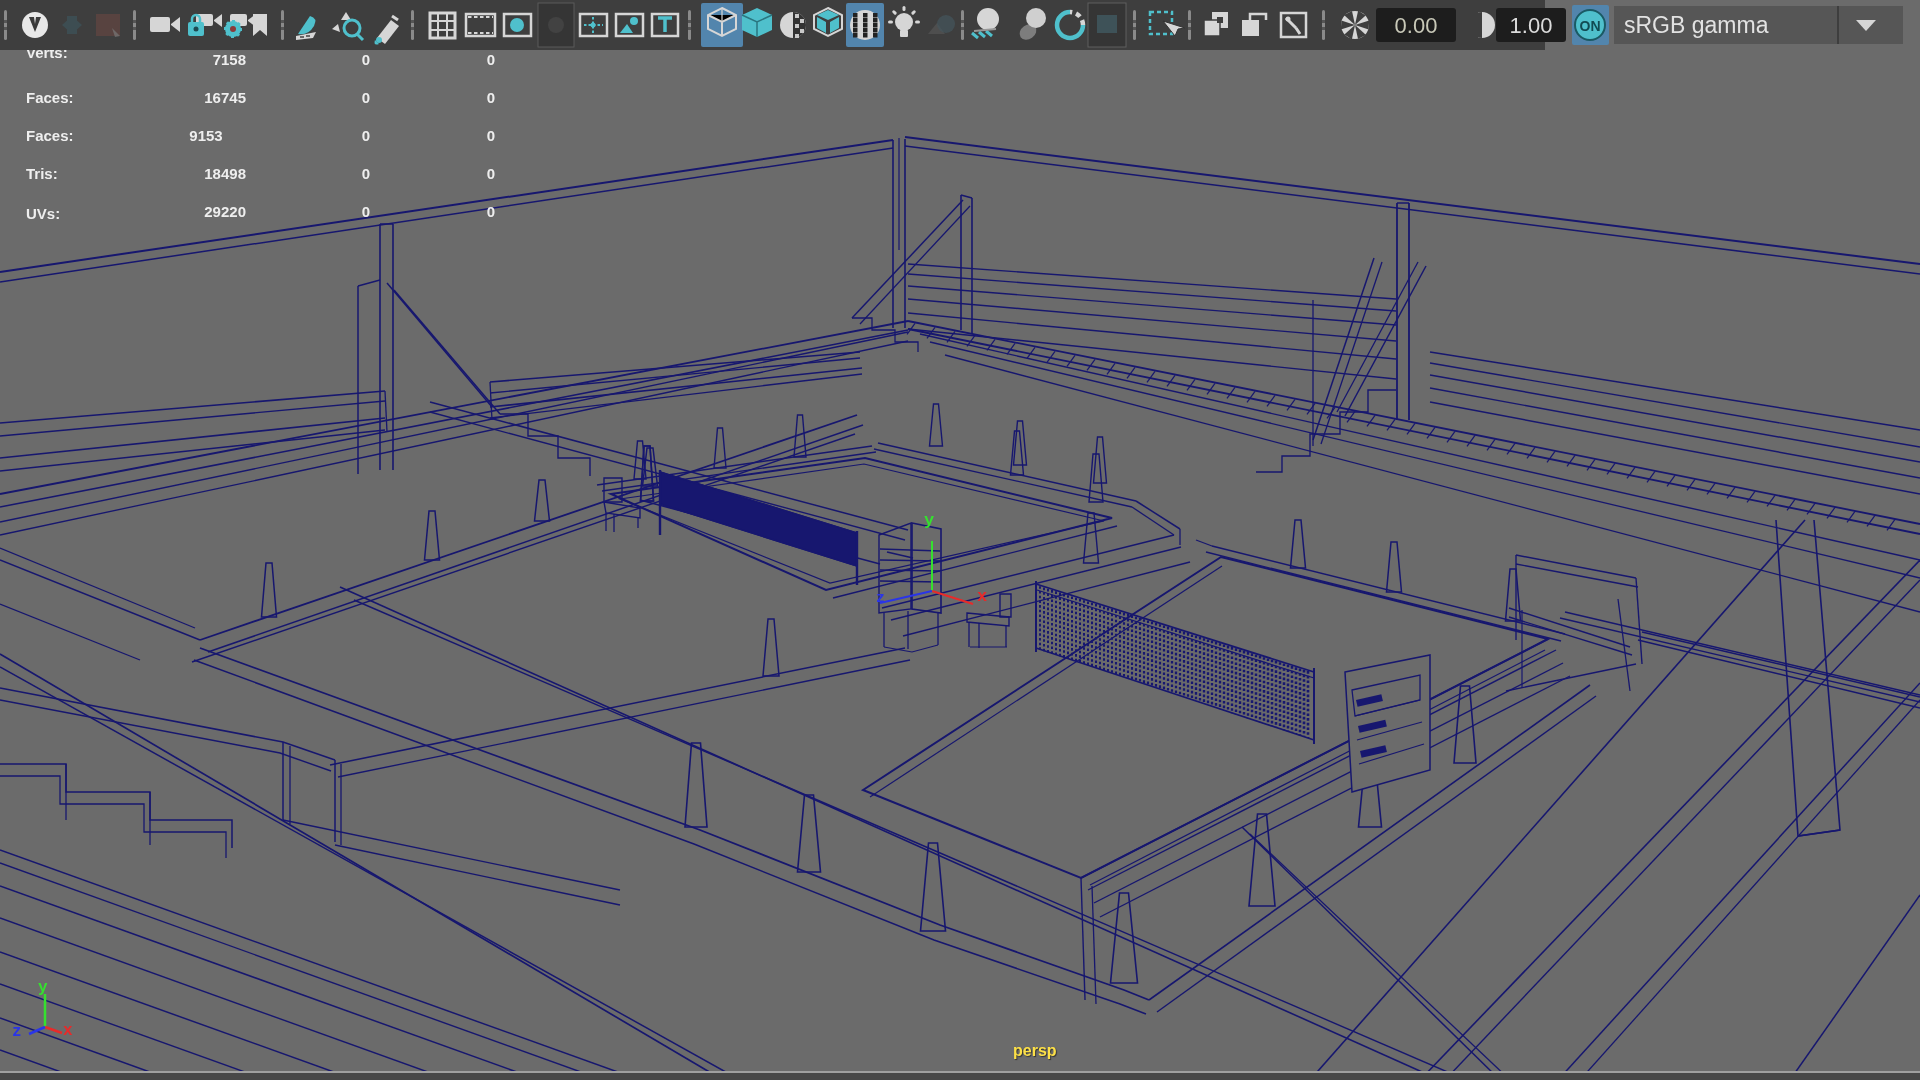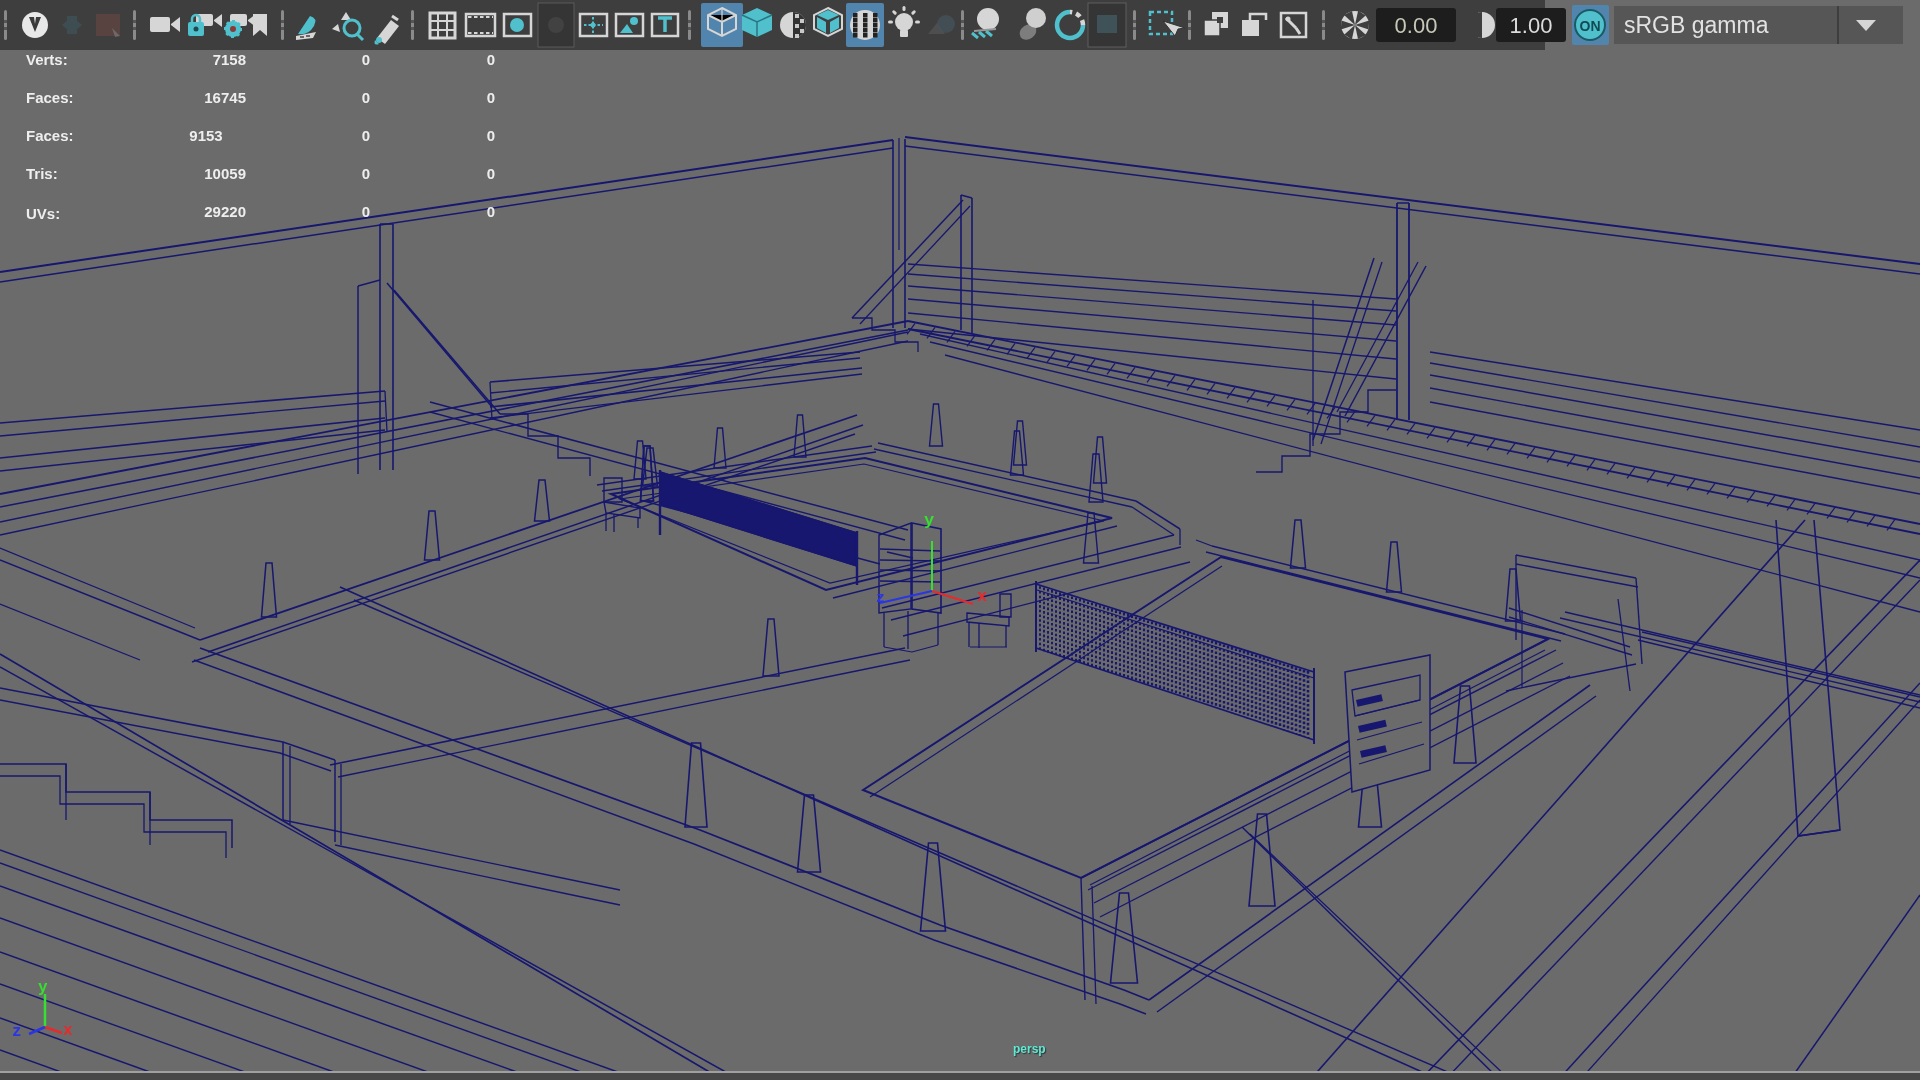--- a/index.html
+++ b/index.html
@@ -345,36 +345,36 @@
 <line x1="0" y1="604" x2="140" y2="660" stroke="#17176f" stroke-width="1.3" opacity="1.0"></line>
 <polygon points="660,472 857,533 857,566 660,504" fill="#17176f" stroke="#17176f" stroke-width="1.5" opacity="1.0"></polygon>
 <line x1="660" y1="470" x2="660" y2="535" stroke="#17176f" stroke-width="2.2" opacity="1.0"></line>
 <line x1="857" y1="531" x2="857" y2="585" stroke="#17176f" stroke-width="2.2" opacity="1.0"></line>
 <polygon points="640.5,501 644.0,446 650.0,446 653.5,501" fill="none" stroke="#17176f" stroke-width="1.5" opacity="1.0"></polygon>
 </svg>
 
 <div class="abs" style="left:0;top:1071px;width:1920px;height:2px;background:#a0a0a0"></div>
 <div class="abs" style="left:0;top:1073px;width:1920px;height:7px;background:#484848"></div>
 
-<div class="abs" style="left:1013px;top:1042px;color:#5eead4;font-weight:bold;font-size:12px;text-shadow:1px 1px 1px #333;">persp</div>
+<div class="abs" style="left:1013px;top:1042px;color:#fde047;font-weight:bold;font-size:16px;text-shadow:1px 1px 1px #333;">persp</div>
 
-<div class="hud" style="left:26px;top:51px;">Verts:</div>
+<div class="hud" style="left:26px;top:44px;">Verts:</div>
 <div class="hud hudv" style="left:166px;top:51px;">7158</div>
 <div class="hud hudv" style="left:290px;top:51px;">0</div>
 <div class="hud hudv" style="left:415px;top:51px;">0</div>
 <div class="hud" style="left:26px;top:89px;">Faces:</div>
 <div class="hud hudv" style="left:166px;top:89px;">16745</div>
 <div class="hud hudv" style="left:290px;top:89px;">0</div>
 <div class="hud hudv" style="left:415px;top:89px;">0</div>
 <div class="hud" style="left:26px;top:127px;text-align:center;">Faces:</div>
 <div class="hud hudv" style="left:166px;top:127px;text-align:center;">9153</div>
 <div class="hud hudv" style="left:290px;top:127px;">0</div>
 <div class="hud hudv" style="left:415px;top:127px;">0</div>
 <div class="hud" style="left:26px;top:165px;">Tris:</div>
-<div class="hud hudv" style="left:166px;top:165px;">10059</div>
+<div class="hud hudv" style="left:166px;top:165px;">18498</div>
 <div class="hud hudv" style="left:290px;top:165px;">0</div>
 <div class="hud hudv" style="left:415px;top:165px;">0</div>
 <div class="hud" style="left:26px;top:205px;text-align:right;">UVs:</div>
 <div class="hud hudv" style="left:166px;top:203px;">29220</div>
 <div class="hud hudv" style="left:290px;top:203px;">0</div>
 <div class="hud hudv" style="left:415px;top:203px;">0</div>
 
 <svg class="abs" style="left:0px;top:960px;" width="140" height="120" viewBox="0 0 140 120">
   <line x1="45" y1="67" x2="45" y2="34" stroke="#35e02f" stroke-width="2.5"></line>
   <text x="38" y="32" fill="#35e02f" font-size="16" font-weight="bold" font-family="Liberation Mono,monospace">y</text>

